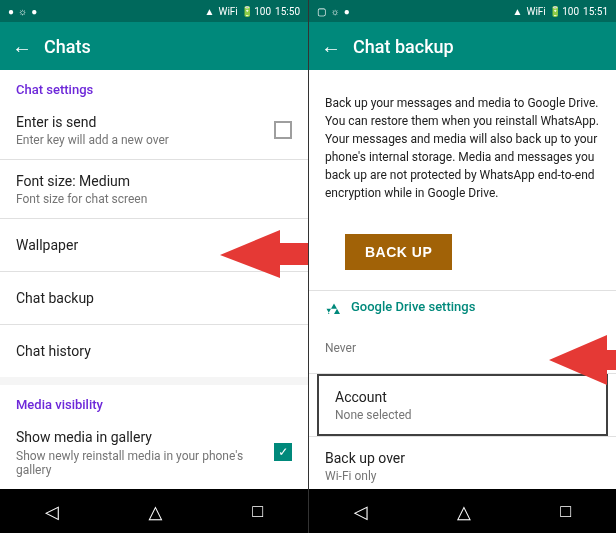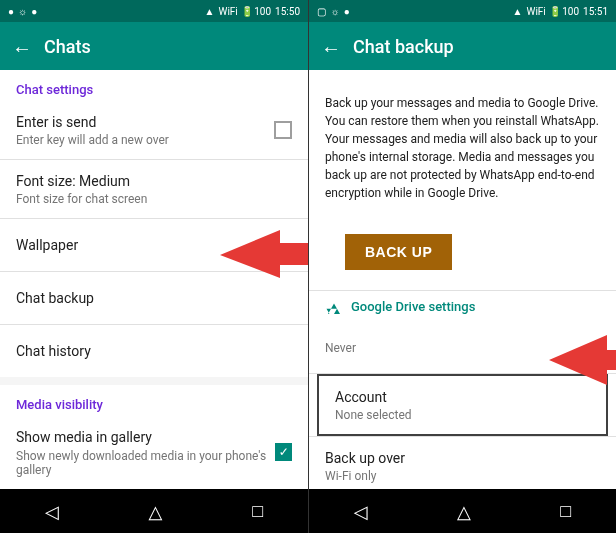--- a/index.html
+++ b/index.html
@@ -263,21 +263,21 @@
       </div>
     </div>
 
     <div style="height:8px; background:#f5f5f5;"></div>
 
     <div class="section-header">Media visibility</div>
 
     <div class="list-item">
       <div class="list-item-text">
         <div class="list-item-primary">Show media in gallery</div>
-        <div class="list-item-secondary">Show newly downloaded media in your phone's gallery</div>
+        <div class="list-item-secondary">Show newly reinstall media in your phone's gallery</div>
       </div>
       <div class="checkbox checked"></div>
     </div>
   </div>
 
   <div class="panel1-overlay">
     <svg width="308" height="533" viewBox="0 0 308 533">
 
       <polygon points="220,255 280,230 280,243 308,243 308,265 280,265 280,278" fill="#e53935"></polygon>
     </svg>

